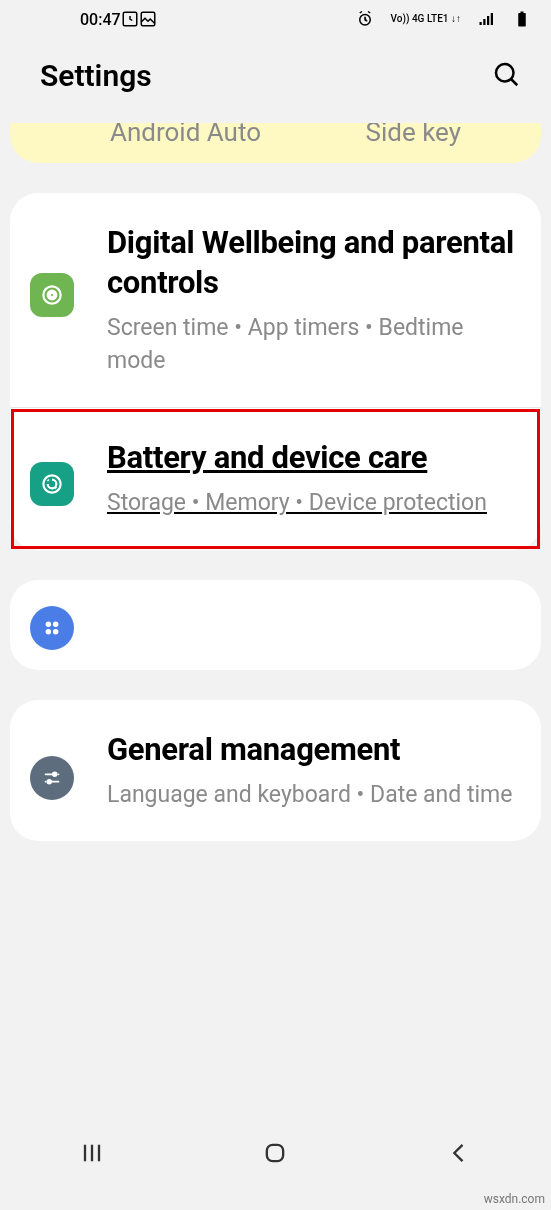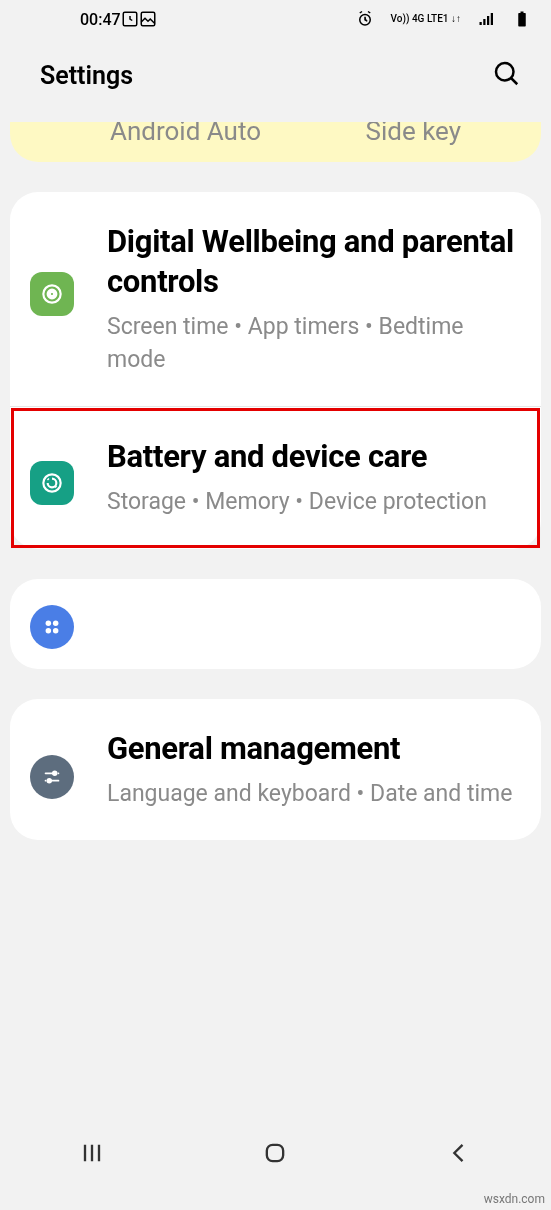--- a/index.html
+++ b/index.html
@@ -23,21 +23,21 @@
   }
   .statusbar .left { display: flex; align-items: center; margin-left: 60px;}
   .statusbar .right { display: flex; align-items: center; gap: 17px; }
   .statusbar .ic { width: 18px; height: 18px; display: inline-block; }
   .header {
     display: flex;
     justify-content: space-between;
     align-items: center;
     padding: 20px 30px 30px 40px;
   }
-  .header h1 { font-size: 25px; font-weight: 600; }
+  .header h1 { font-size: 30px; font-weight: 600; }
   .search-icon { width: 30px; height: 30px; }
   .partial-card {
     background: #fef9c3;
     border-radius: 0 0 28px 28px;
     margin: 0 10px 30px 10px;
     padding: 0 20px 10px 20px;
     overflow: hidden;
     height: 40px;
     display: flex;
     align-items: flex-start;
@@ -57,20 +57,21 @@
     display: flex;
     align-items: flex-start;
     padding: 30px 20px 30px 20px;
     gap: 33px;
     border-bottom: 1px solid #e6e6e6;
   }
   .item:last-child { border-bottom: none; }
   .item.highlight {
     outline: 3px solid #e40000;
     outline-offset: -4px;
+    text-decoration: underline;
   }
   .icon-wrap {
     width: 44px;
     height: 44px;
     border-radius: 12px;
     display: flex;
     align-items: center;
     justify-content: center;
     flex-shrink: 0;
     margin-top: 50px;

